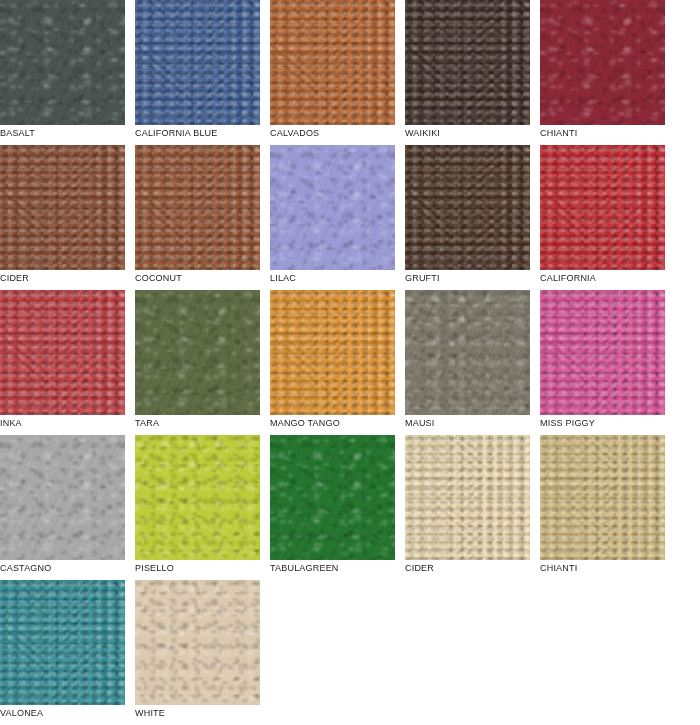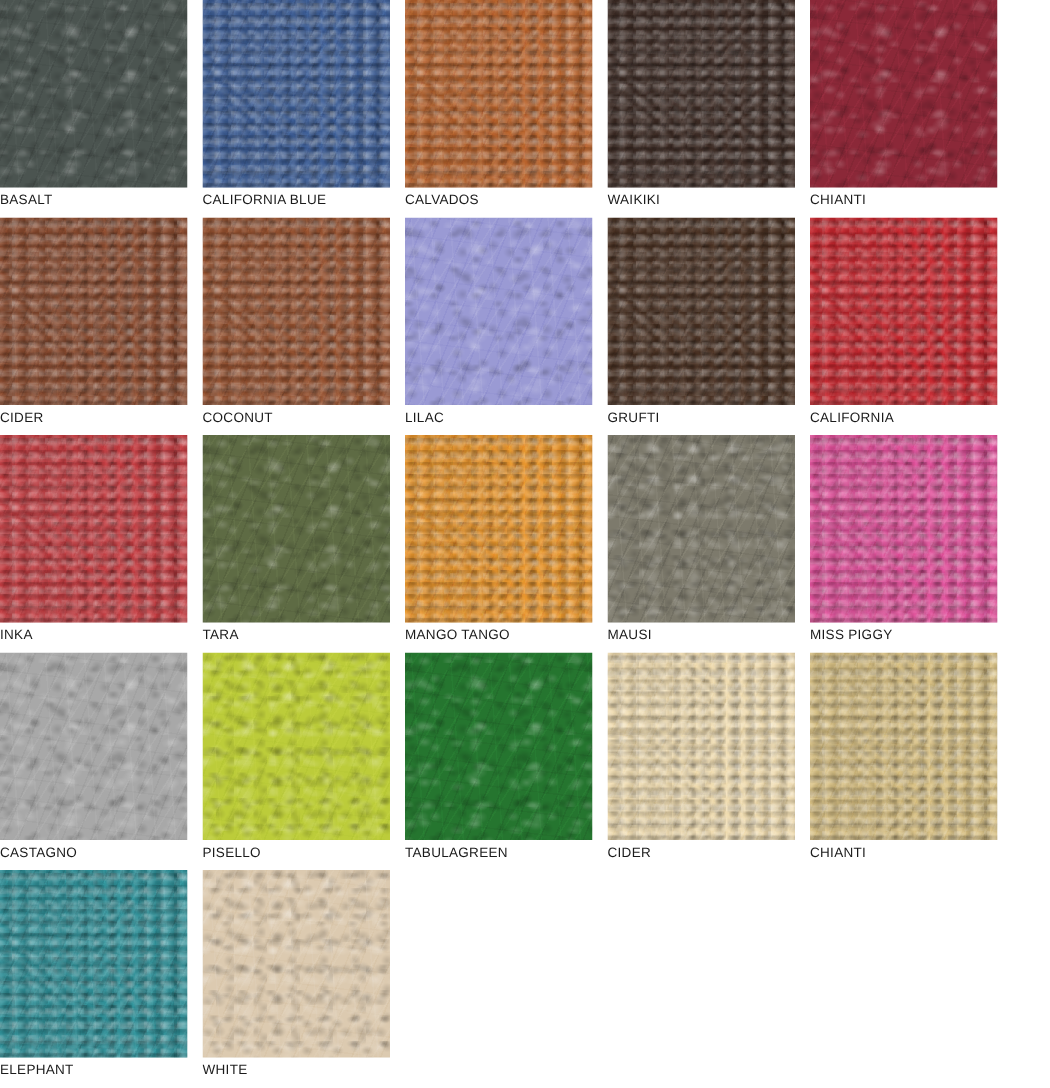--- a/index.html
+++ b/index.html
@@ -183,19 +183,19 @@
     <div class="swatch-cell">
       <div class="swatch-chip fine" style="background-color: rgb(240, 220, 176);"></div>
       <div class="swatch-label">CIDER</div>
     </div>
     <div class="swatch-cell">
       <div class="swatch-chip fine" style="background-color: rgb(217, 193, 132);"></div>
       <div class="swatch-label">CHIANTI</div>
     </div>
     <div class="swatch-cell">
       <div class="swatch-chip fine" style="background-color: rgb(46, 143, 151);"></div>
-      <div class="swatch-label">ELEPHANT</div>
+      <div class="swatch-label">VALONEA</div>
     </div>
     <div class="swatch-cell">
       <div class="swatch-chip" style="background-color: rgb(220, 202, 176);"></div>
       <div class="swatch-label">WHITE</div>
     </div>
   </div>
 
 </body></html>

